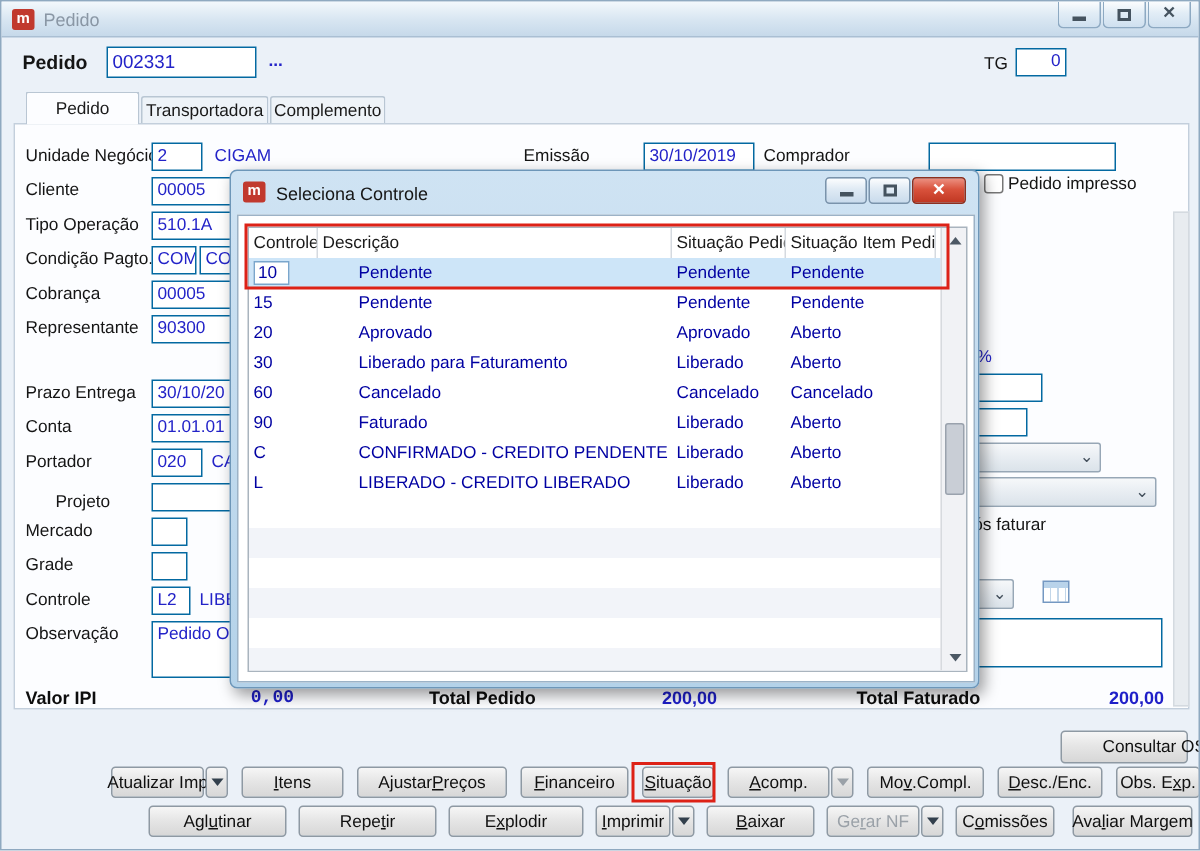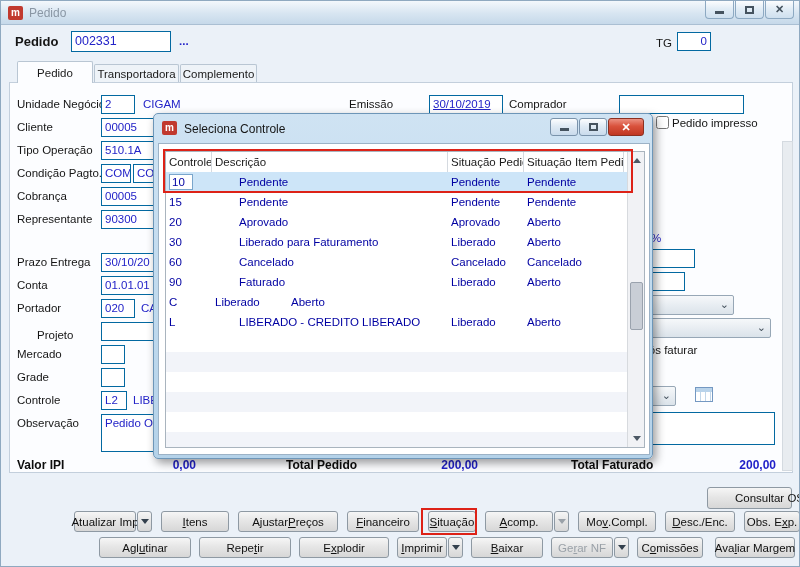--- a/index.html
+++ b/index.html
@@ -122,21 +122,21 @@
   <div class="tab" style="left:179px;top:63px;width:77px;height:19px;line-height:19px;">Complemento</div>
 
   <div id="panel"></div>
   <div class="vstrip"></div>
 
   <div class="lbl" style="left:16px;top:97px;">Unidade Negócio</div>
   <div class="inp" style="left:100px;top:94px;width:34px;">2</div>
   <div class="lbl blue" style="left:142px;top:97px;">CIGAM</div>
 
   <div class="lbl" style="left:348px;top:97px;">Emissão</div>
-  <div class="inp" style="left:428px;top:94px;width:74px;text-decoration:underline;">30/10/2019</div>
+  <div class="inp" style="left:428px;top:94px;width:74px;">30/10/2019</div>
   <div class="lbl" style="left:508px;top:97px;">Comprador</div>
   <div class="inp" style="left:618px;top:94px;width:125px;"></div>
 
   <div class="lbl" style="left:16px;top:120px;">Cliente</div>
   <div class="inp" style="left:100px;top:117px;width:56px;">00005</div>
 
   <input type="checkbox" style="position: absolute; left: 655px; top: 115px; width: 13px; height: 13px; margin: 0px;">
   <div class="lbl" style="left:671px;top:116px;">Pedido impresso</div>
 
   <div class="lbl" style="left:16px;top:143px;">Tipo Operação</div>
@@ -188,21 +188,21 @@
       <span class="chev">⌄</span>
     </div>
   <div class="lbl" style="left:628px;top:343px;">r após faturar</div>
   <div class="combo" style="left:618px;top:385px;width:57px;">
       <span class="chev">⌄</span>
     </div>
   <div class="gridicon"></div>
   <div class="inp" style="left:640px;top:411px;width:134px;height:33px;"></div>
 
   <div class="totline" style="left:16px;top:457px;">Valor IPI</div>
-  <div class="totval" style="left:110px;top:457px;width:85px;">0,00</div>
+  <div class="totval" style="left:110px;top:457px;width:85px;font-family:Liberation Mono, monospace;">0,00</div>
   <div class="totline" style="left:285px;top:457px;">Total Pedido</div>
   <div class="totval" style="left:395px;top:457px;width:82px;">200,00</div>
   <div class="totline" style="left:570px;top:457px;">Total Faturado</div>
   <div class="totval" style="left:690px;top:457px;width:85px;">200,00</div>
 
   <div class="btn" style="position:absolute;left:706px;top:486px;width:85px;height:22px;padding-left:40px;">Consultar OS</div>
 
   <div class="btnrow" style="left:73px;top:510px;gap:9px;">
     <div class="split">
       <div class="btn" style="width:62px;">Atualizar Imp</div>
@@ -301,20 +301,21 @@
           <span class="c3">Cancelado</span>
         </div>
         <div class="trow">
           <span class="c0">90</span>
           <span class="c1 val">Faturado</span>
           <span class="c2">Liberado</span>
           <span class="c3">Aberto</span>
         </div>
         <div class="trow">
           <span class="c0">C</span>
+          <span class="c1 val">CONFIRMADO - CREDITO PENDENTE</span>
           <span class="c2">Liberado</span>
           <span class="c3">Aberto</span>
         </div>
         <div class="trow">
           <span class="c0">L</span>
           <span class="c1 val">LIBERADO - CREDITO LIBERADO</span>
           <span class="c2">Liberado</span>
           <span class="c3">Aberto</span>
         </div>
         <div class="trow"></div>

